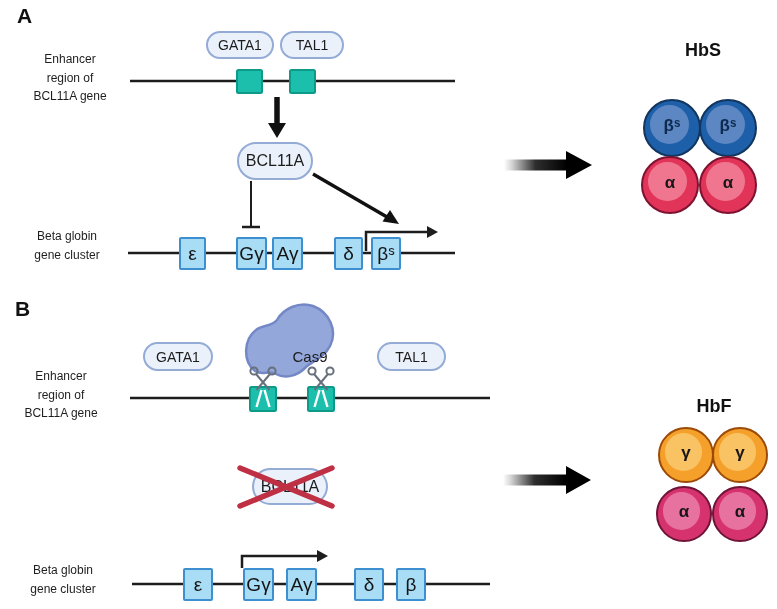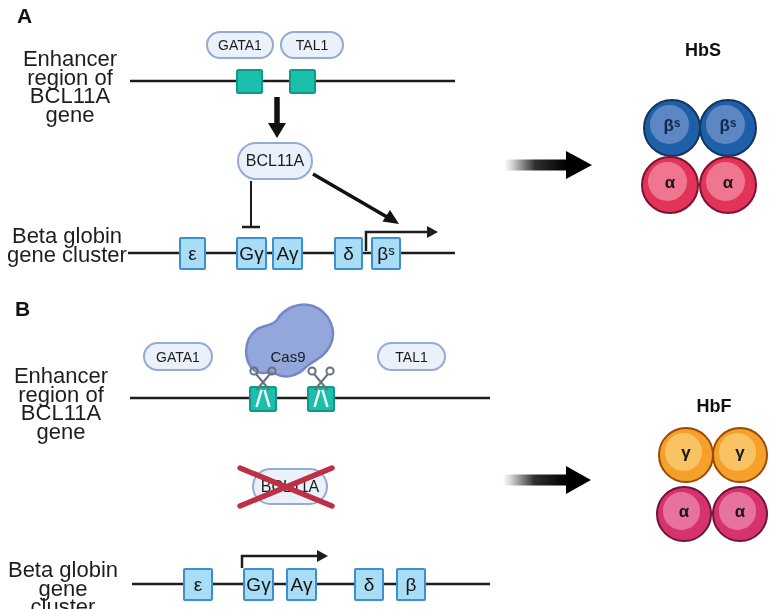--- a/index.html
+++ b/index.html
@@ -1,21 +1,21 @@
 <!DOCTYPE html>
 <html><head>
 <meta charset="utf-8">
 <style>
   html,body{margin:0;padding:0;background:#fff;}
   .canvas{position:relative;width:777px;height:609px;background:#ffffff;overflow:hidden;
           font-family:"Liberation Sans", sans-serif;color:#1c1c1c;}
   .underlay{position:absolute;left:0;top:0;}
   .overlay{position:absolute;z-index:6;}
   .panel-letter{position:absolute;font-size:21px;font-weight:bold;color:#111;z-index:2;}
-  .side-label{position:absolute;text-align:center;font-size:22px;line-height:18.5px;color:#1e1e1e;z-index:2;}
+  .side-label{position:absolute;text-align:center;font-size:12px;line-height:18.5px;color:#1e1e1e;z-index:2;}
   .side-label span{display:block;}
   .pill{position:absolute;display:flex;align-items:center;justify-content:center;
         background:#eaf1fb;border:2px solid #94abd6;border-radius:16px;
         font-size:14px;color:#1c1c1c;box-sizing:border-box;z-index:2;}
   .pill.big{border-radius:19px;font-size:16px;text-align:center;}
   .free-label{position:absolute;font-size:15px;color:#1b1b1b;text-align:center;z-index:2;}
   .gene{position:absolute;display:flex;align-items:center;justify-content:center;
         background:#a9dcf5;border:2px solid #3d8fd0;border-radius:2px;
         font-size:19px;color:#141414;box-sizing:border-box;z-index:2;height:33px;top:0;}
   .result-title{position:absolute;font-size:18px;font-weight:bold;color:#111;text-align:center;z-index:2;}
@@ -157,21 +157,21 @@
   <div class="subunit alpha-s" style="left:699px;top:156px;width:58px;height:58px;z-index:4;">
     <div class="inner"></div>
     <div class="sub-label">α</div>
   </div>
 
   <div class="panel-letter" style="left:15px;top:297px;">B</div>
 
   <div class="pill" style="left:143px;top:342px;width:70px;height:29px;">GATA1</div>
   <div class="pill" style="left:377px;top:342px;width:69px;height:29px;">TAL1</div>
 
-  <div class="free-label" style="left:264px;top:348px;width:48px;">Cas9</div>
+  <div class="free-label" style="left:286px;top:348px;width:48px;">Cas9</div>
 
   <div class="side-label" style="left:2px;top:367px;width:118px;">
     <span>Enhancer</span>
     <span>region of</span>
     <span>BCL11A gene</span>
   </div>
 
   <div class="pill big" style="left:252px;top:468px;width:76px;height:37px;">BCL11A</div>
 
   <svg class="overlay" style="left:236px;top:462px;" width="102" height="50" viewBox="0 0 102 50">

